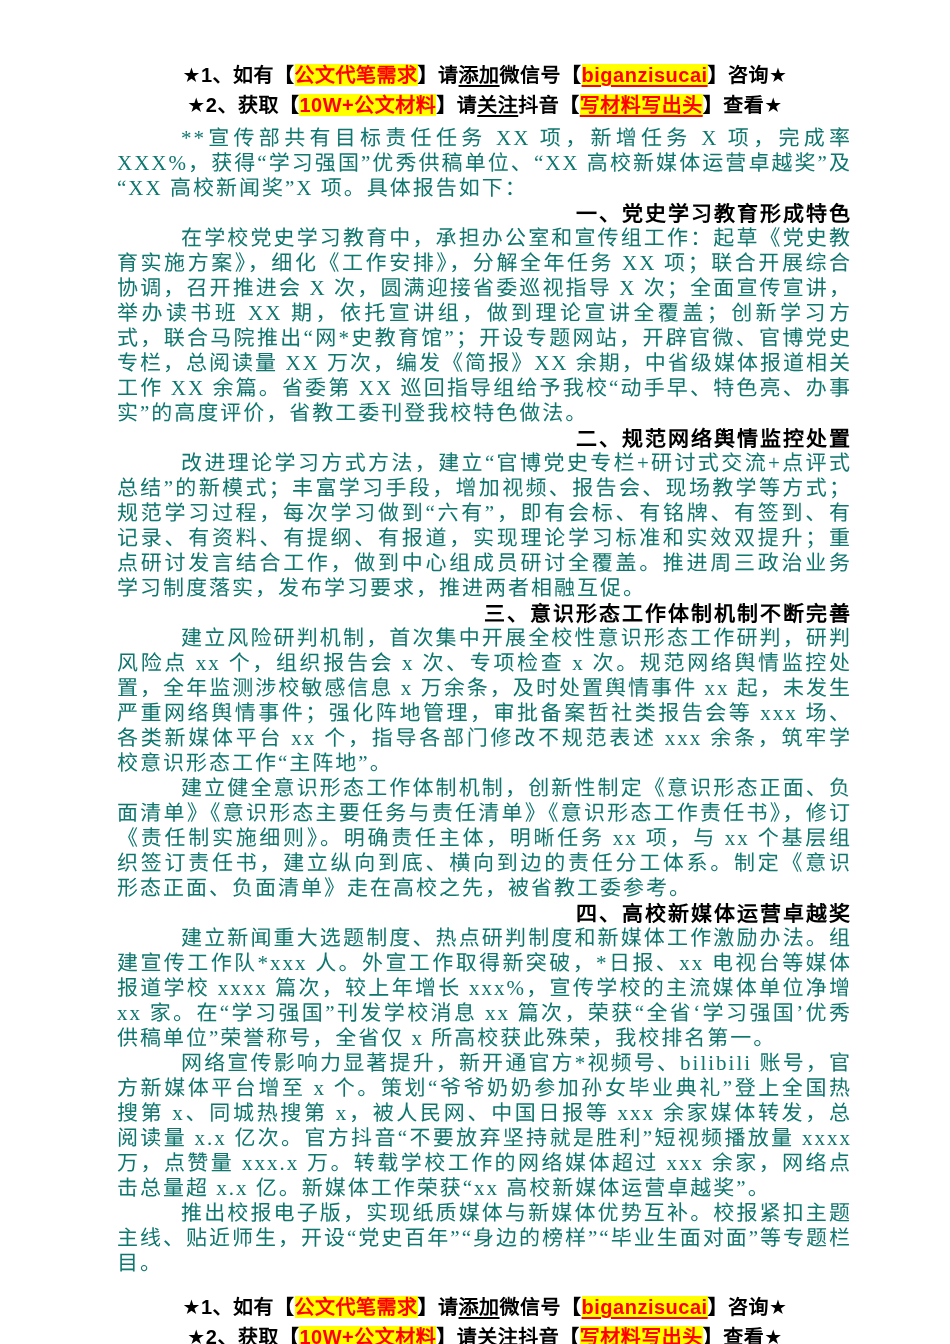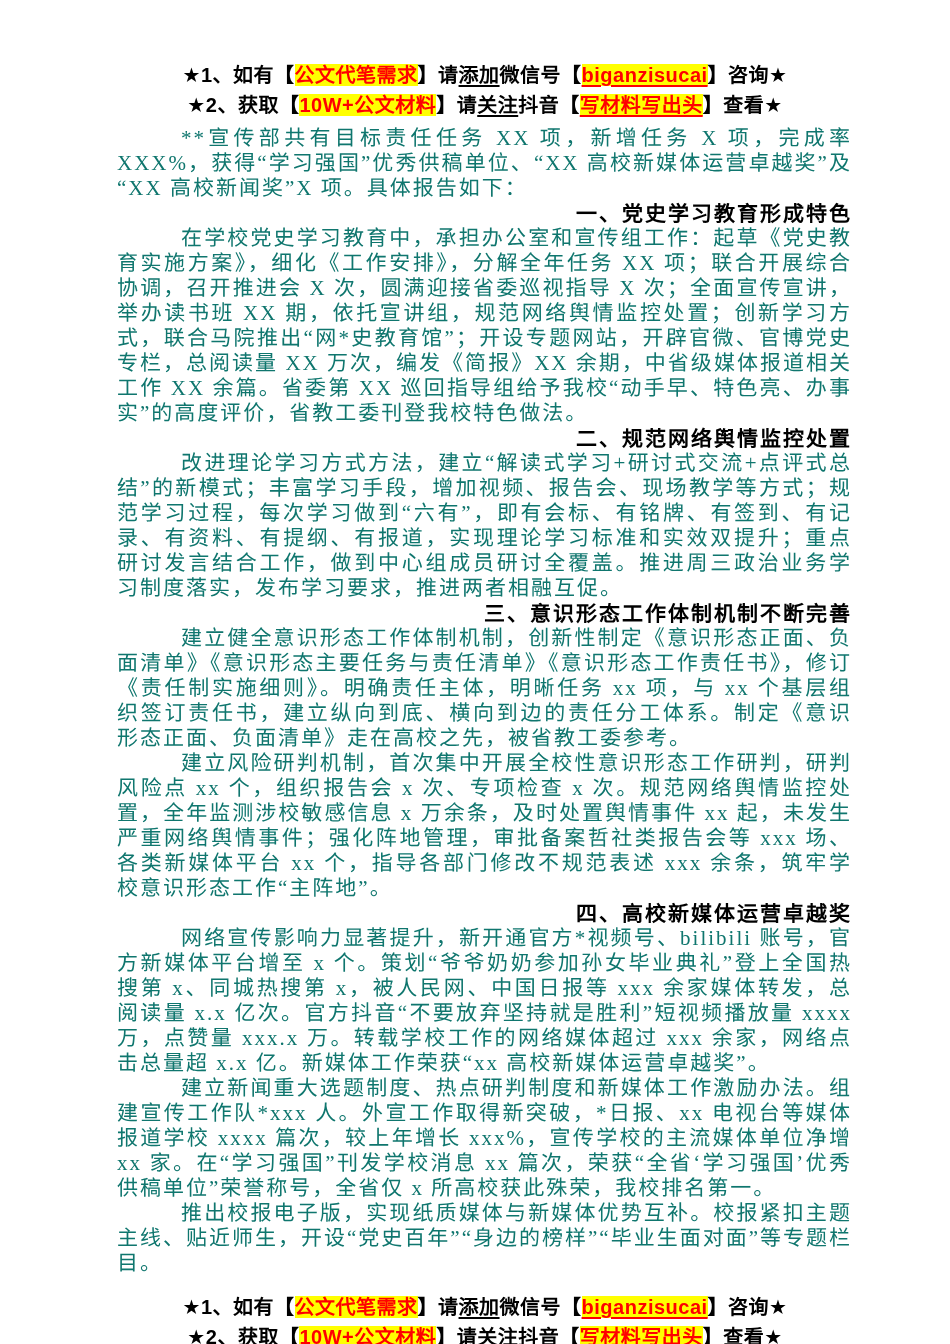--- a/index.html
+++ b/index.html
@@ -58,32 +58,32 @@
 
   <div class="banner banner-top">
     <div class="banner-line"><span>★1、如有【</span><span class="hl red">公文代笔需求</span><span>】请</span><span class="u">添加</span><span>微信号【</span><span class="hl red u">biganzisucai</span><span>】咨询★</span></div>
     <div class="banner-line"><span>★2、获取【</span><span class="hl red">10W+公文材料</span><span>】请</span><span class="u">关注</span><span>抖音【</span><span class="hl red u">写材料写出头</span><span>】查看★</span></div>
   </div>
 
   <div class="report">
     <p class="para">**宣传部共有目标责任任务 XX 项，新增任务 X 项，完成率 XXX%，获得“学习强国”优秀供稿单位、“XX 高校新媒体运营卓越奖”及“XX 高校新闻奖”X 项。具体报告如下：</p>
 
     <h3 class="heading">一、党史学习教育形成特色</h3>
-    <p class="para">在学校党史学习教育中，承担办公室和宣传组工作：起草《党史教育实施方案》，细化《工作安排》，分解全年任务 XX 项；联合开展综合协调，召开推进会 X 次，圆满迎接省委巡视指导 X 次；全面宣传宣讲，举办读书班 XX 期，依托宣讲组，规范网络舆情监控处置；创新学习方式，联合马院推出“网*史教育馆”；开设专题网站，开辟官微、官博党史专栏，总阅读量 XX 万次，编发《简报》XX 余期，中省级媒体报道相关工作 XX 余篇。省委第 XX 巡回指导组给予我校“动手早、特色亮、办事实”的高度评价，省教工委刊登我校特色做法。</p>
+    <p class="para">在学校党史学习教育中，承担办公室和宣传组工作：起草《党史教育实施方案》，细化《工作安排》，分解全年任务 XX 项；联合开展综合协调，召开推进会 X 次，圆满迎接省委巡视指导 X 次；全面宣传宣讲，举办读书班 XX 期，依托宣讲组，做到理论宣讲全覆盖；创新学习方式，联合马院推出“网*史教育馆”；开设专题网站，开辟官微、官博党史专栏，总阅读量 XX 万次，编发《简报》XX 余期，中省级媒体报道相关工作 XX 余篇。省委第 XX 巡回指导组给予我校“动手早、特色亮、办事实”的高度评价，省教工委刊登我校特色做法。</p>
 
     <h3 class="heading">二、规范网络舆情监控处置</h3>
-    <p class="para">改进理论学习方式方法，建立“解读式学习+研讨式交流+点评式总结”的新模式；丰富学习手段，增加视频、报告会、现场教学等方式；规范学习过程，每次学习做到“六有”，即有会标、有铭牌、有签到、有记录、有资料、有提纲、有报道，实现理论学习标准和实效双提升；重点研讨发言结合工作，做到中心组成员研讨全覆盖。推进周三政治业务学习制度落实，发布学习要求，推进两者相融互促。</p>
+    <p class="para">改进理论学习方式方法，建立“官博党史专栏+研讨式交流+点评式总结”的新模式；丰富学习手段，增加视频、报告会、现场教学等方式；规范学习过程，每次学习做到“六有”，即有会标、有铭牌、有签到、有记录、有资料、有提纲、有报道，实现理论学习标准和实效双提升；重点研讨发言结合工作，做到中心组成员研讨全覆盖。推进周三政治业务学习制度落实，发布学习要求，推进两者相融互促。</p>
 
     <h3 class="heading">三、意识形态工作体制机制不断完善</h3>
+    <p class="para">建立风险研判机制，首次集中开展全校性意识形态工作研判，研判风险点 xx 个，组织报告会 x 次、专项检查 x 次。规范网络舆情监控处置，全年监测涉校敏感信息 x 万余条，及时处置舆情事件 xx 起，未发生严重网络舆情事件；强化阵地管理，审批备案哲社类报告会等 xxx 场、各类新媒体平台 xx 个，指导各部门修改不规范表述 xxx 余条，筑牢学校意识形态工作“主阵地”。</p>
     <p class="para">建立健全意识形态工作体制机制，创新性制定《意识形态正面、负面清单》《意识形态主要任务与责任清单》《意识形态工作责任书》，修订《责任制实施细则》。明确责任主体，明晰任务 xx 项，与 xx 个基层组织签订责任书，建立纵向到底、横向到边的责任分工体系。制定《意识形态正面、负面清单》走在高校之先，被省教工委参考。</p>
-    <p class="para">建立风险研判机制，首次集中开展全校性意识形态工作研判，研判风险点 xx 个，组织报告会 x 次、专项检查 x 次。规范网络舆情监控处置，全年监测涉校敏感信息 x 万余条，及时处置舆情事件 xx 起，未发生严重网络舆情事件；强化阵地管理，审批备案哲社类报告会等 xxx 场、各类新媒体平台 xx 个，指导各部门修改不规范表述 xxx 余条，筑牢学校意识形态工作“主阵地”。</p>
 
     <h3 class="heading">四、高校新媒体运营卓越奖</h3>
+    <p class="para">建立新闻重大选题制度、热点研判制度和新媒体工作激励办法。组建宣传工作队*xxx 人。外宣工作取得新突破，*日报、xx 电视台等媒体报道学校 xxxx 篇次，较上年增长 xxx%，宣传学校的主流媒体单位净增 xx 家。在“学习强国”刊发学校消息 xx 篇次，荣获“全省‘学习强国’优秀供稿单位”荣誉称号，全省仅 x 所高校获此殊荣，我校排名第一。</p>
     <p class="para">网络宣传影响力显著提升，新开通官方*视频号、bilibili 账号，官方新媒体平台增至 x 个。策划“爷爷奶奶参加孙女毕业典礼”登上全国热搜第 x、同城热搜第 x，被人民网、中国日报等 xxx 余家媒体转发，总阅读量 x.x 亿次。官方抖音“不要放弃坚持就是胜利”短视频播放量 xxxx 万，点赞量 xxx.x 万。转载学校工作的网络媒体超过 xxx 余家，网络点击总量超 x.x 亿。新媒体工作荣获“xx 高校新媒体运营卓越奖”。</p>
-    <p class="para">建立新闻重大选题制度、热点研判制度和新媒体工作激励办法。组建宣传工作队*xxx 人。外宣工作取得新突破，*日报、xx 电视台等媒体报道学校 xxxx 篇次，较上年增长 xxx%，宣传学校的主流媒体单位净增 xx 家。在“学习强国”刊发学校消息 xx 篇次，荣获“全省‘学习强国’优秀供稿单位”荣誉称号，全省仅 x 所高校获此殊荣，我校排名第一。</p>
     <p class="para">推出校报电子版，实现纸质媒体与新媒体优势互补。校报紧扣主题主线、贴近师生，开设“党史百年”“身边的榜样”“毕业生面对面”等专题栏目。</p>
   </div>
 
   <div class="banner banner-bottom">
     <div class="banner-line"><span>★1、如有【</span><span class="hl red">公文代笔需求</span><span>】请</span><span class="u">添加</span><span>微信号【</span><span class="hl red u">biganzisucai</span><span>】咨询★</span></div>
     <div class="banner-line"><span>★2、获取【</span><span class="hl red">10W+公文材料</span><span>】请</span><span class="u">关注</span><span>抖音【</span><span class="hl red u">写材料写出头</span><span>】查看★</span></div>
   </div>
 
 </div>
 

